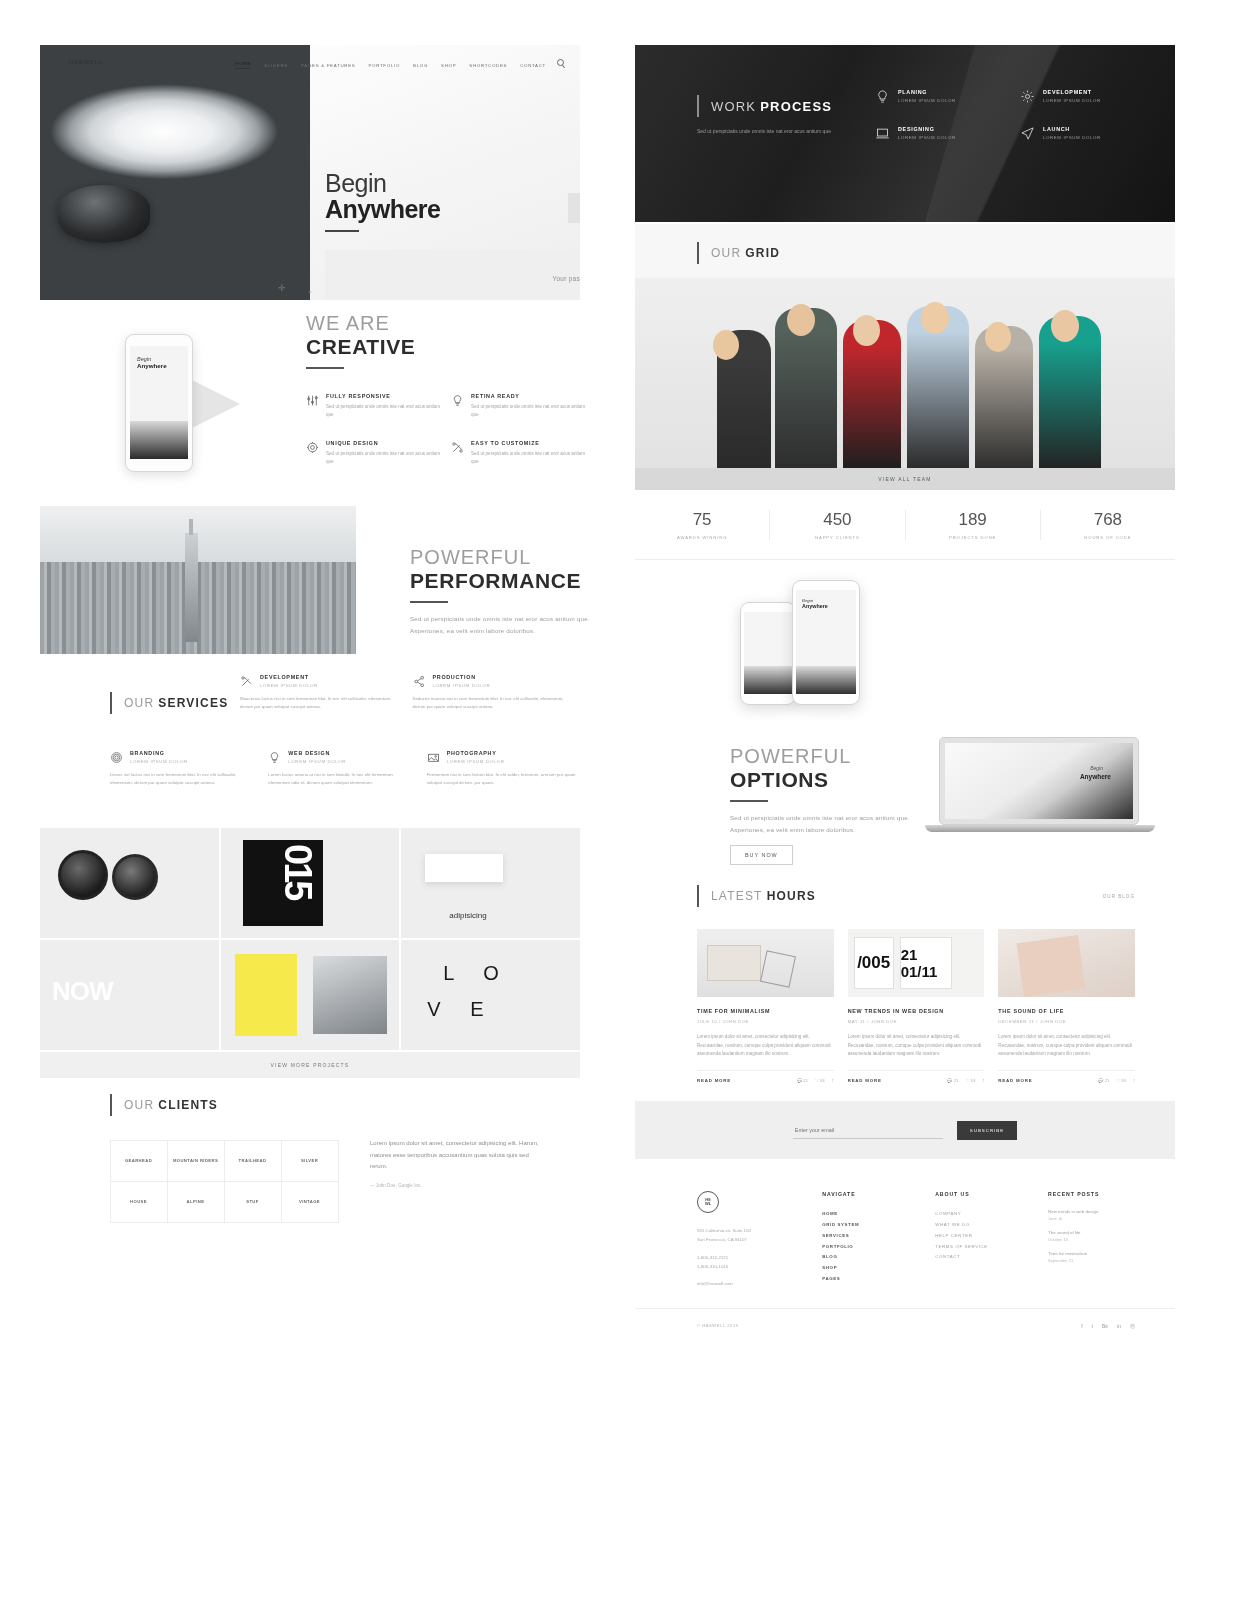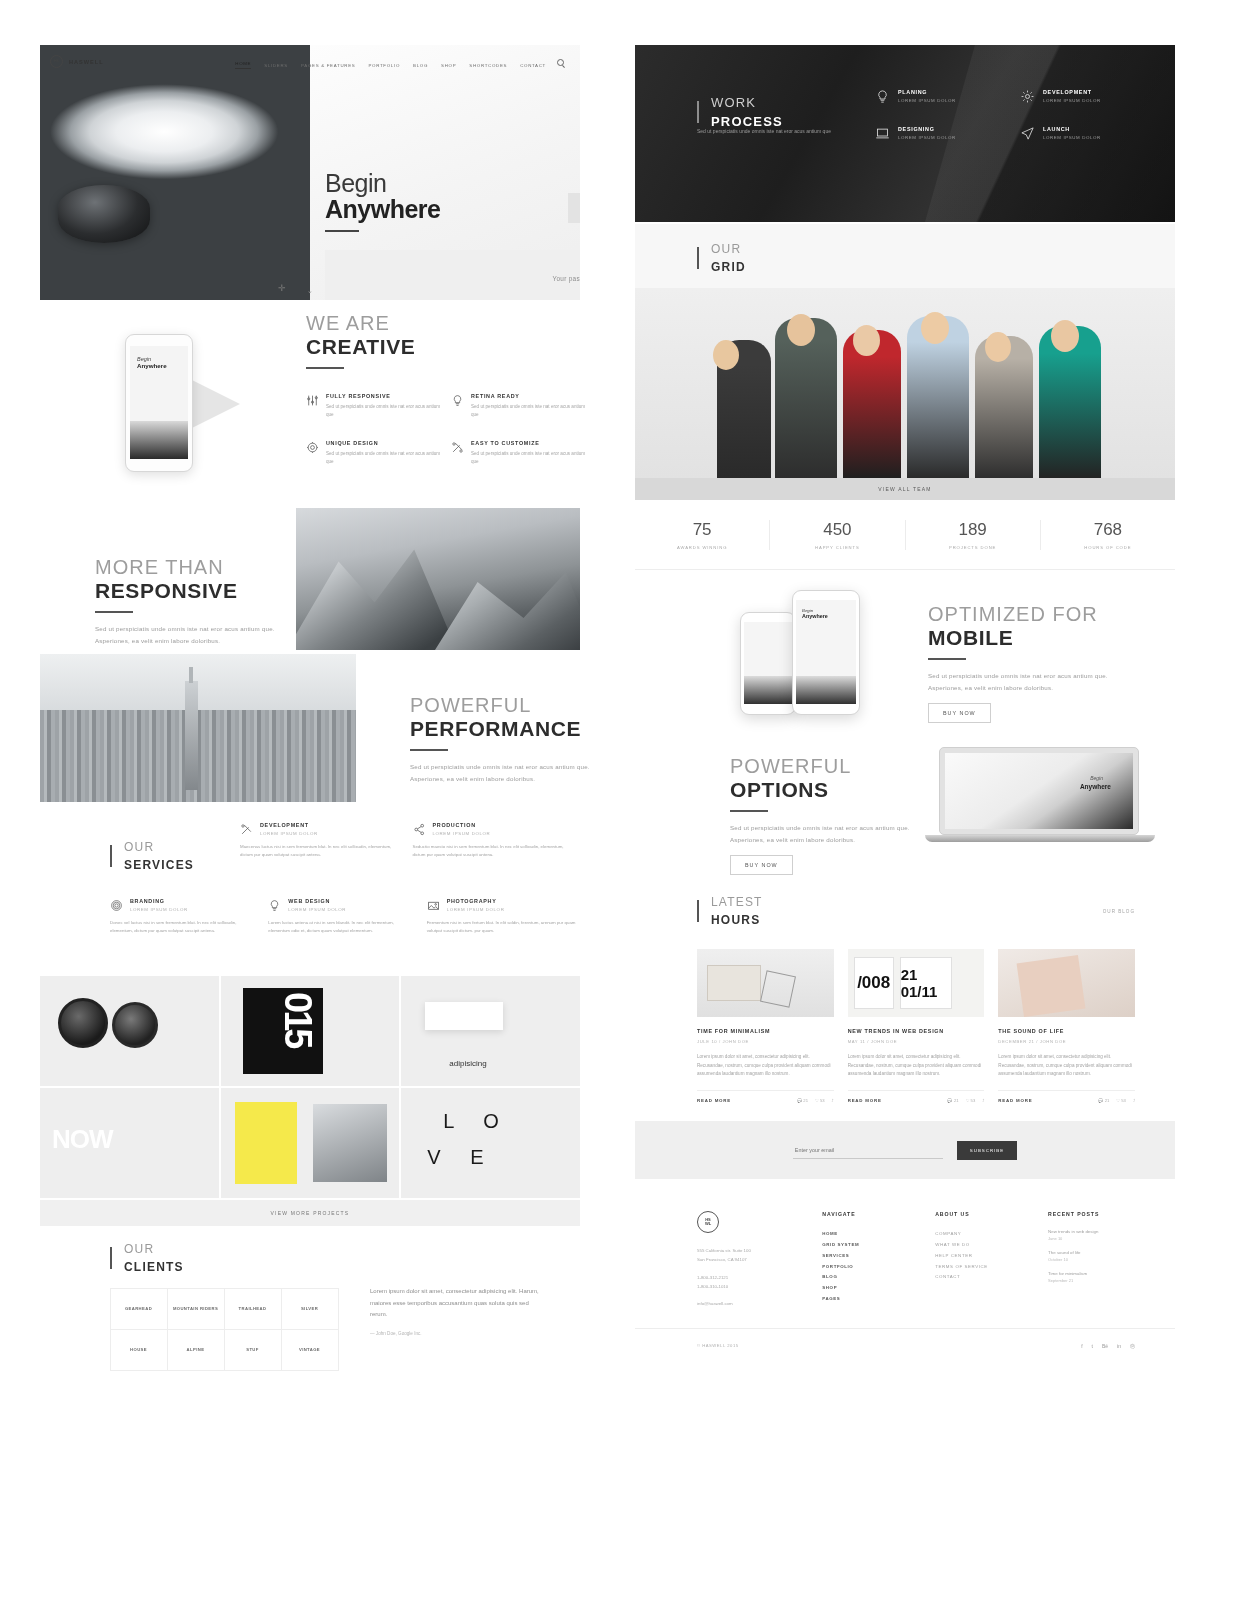--- a/index.html
+++ b/index.html
@@ -11,21 +11,21 @@
     position:relative;
   }
   .page { position:absolute; top:0; left:0; width:1240px; height:1600px; }
 
   
   .colL { position:absolute; left:40px; top:45px; width:540px; }
   .colR { position:absolute; left:635px; top:45px; width:540px; }
 
   
   .sec { position:relative; background:#fff; }
-  .hl { display:flex; align-items:baseline; gap:4px;flex-direction:column; }
+  .hl { display:flex; align-items:baseline; gap:4px; }
   .hl .light { color:#9a9a9a; font-weight:400; }
   .hl .bold { color:#333; font-weight:700; }
 
   .barhead { display:flex; align-items:center; }
   .barhead .tick { width:2px; height:22px; background:#555; margin-right:12px; }
   .barhead .txt { font-size:12px; letter-spacing:1.2px; }
 
   .bigtitle .l1 { font-size:20px; letter-spacing:1px; color:#9d9d9d; font-weight:300; line-height:1.15; }
   .bigtitle .l2 { font-size:21px; letter-spacing:0.6px; color:#2d2d2d; font-weight:700; line-height:1.15; }
   .rule { width:38px; height:2px; background:#555; margin-top:8px; }
@@ -403,31 +403,20 @@
           </span>
           <div>
                 <div class="ft">EASY TO CUSTOMIZE</div>
           <div class="fp">Sed ut perspiciatis unde omnis iste nat eror acus antium que</div>
               </div>
         </div>
       </div>
     </div>
   </div>
 
-  <div class="mtr sec">
-    <div class="copy">
-      <div class="bigtitle">
-        <div class="l1">MORE THAN</div>
-        <div class="l2">RESPONSIVE</div>
-        <div class="rule"></div>
-      </div>
-      <div class="para">Sed ut perspiciatis unde omnis iste nat eror acus antium que. Asperiones, ea velit enim labore doloribus.</div>
-    </div>
-    <div class="img"></div>
-  </div>
 
   <div class="pp sec">
     <div class="img">
       <div class="sky"></div>
           <div class="city"></div>
           <div class="esb"></div>
     </div>
     <div class="copy">
       <div class="bigtitle">
         <div class="l1">POWERFUL</div>
@@ -676,29 +665,20 @@
             </div>
           </div>
       <div class="ph2">
         <div class="scr">
           <div class="a">Begin</div>
           <div class="b">Anywhere</div>
           <div class="blk"></div>
         </div>
       </div>
     </div>
-    <div class="copy">
-      <div class="bigtitle">
-        <div class="l1">OPTIMIZED FOR</div>
-        <div class="l2">MOBILE</div>
-        <div class="rule"></div>
-      </div>
-      <div class="para">Sed ut perspiciatis unde omnis iste nat eror acus antium que. Asperiones, ea velit enim labore doloribus.</div>
-      <div class="btn-outline">BUY NOW</div>
-    </div>
   </div>
 
   <div class="opt">
     <div class="copy">
       <div class="bigtitle">
         <div class="l1">POWERFUL</div>
         <div class="l2">OPTIONS</div>
         <div class="rule"></div>
       </div>
       <div class="para">Sed ut perspiciatis unde omnis iste nat eror acus antium que. Asperiones, ea velit enim labore doloribus.</div>
@@ -737,21 +717,21 @@
           <span class="rm">READ MORE</span>
           <span class="eng">
             <span>💬 <span>21</span></span>
             <span>♡ <span>53</span></span>
             <span>⤴</span>
           </span>
         </div>
       </div>
       <div class="card">
         <div class="thumb th2">
-              <div class="p1">/008</div>
+              <div class="p1">/005</div>
               <div class="p2">21 01/11</div>
             </div>
         <div class="ttl">NEW TRENDS IN WEB DESIGN</div>
         <div class="meta">MAY 11  /  JOHN DOE</div>
         <div class="exc">Lorem ipsum dolor sit amet, consectetur adipisicing elit. Recusandae, nostrum, cumque culpa provident aliquam commodi assumenda laudantium magnam illo nostrum.</div>
         <div class="foot">
           <span class="rm">READ MORE</span>
           <span class="eng">
             <span>💬 <span>21</span></span>
             <span>♡ <span>53</span></span>

